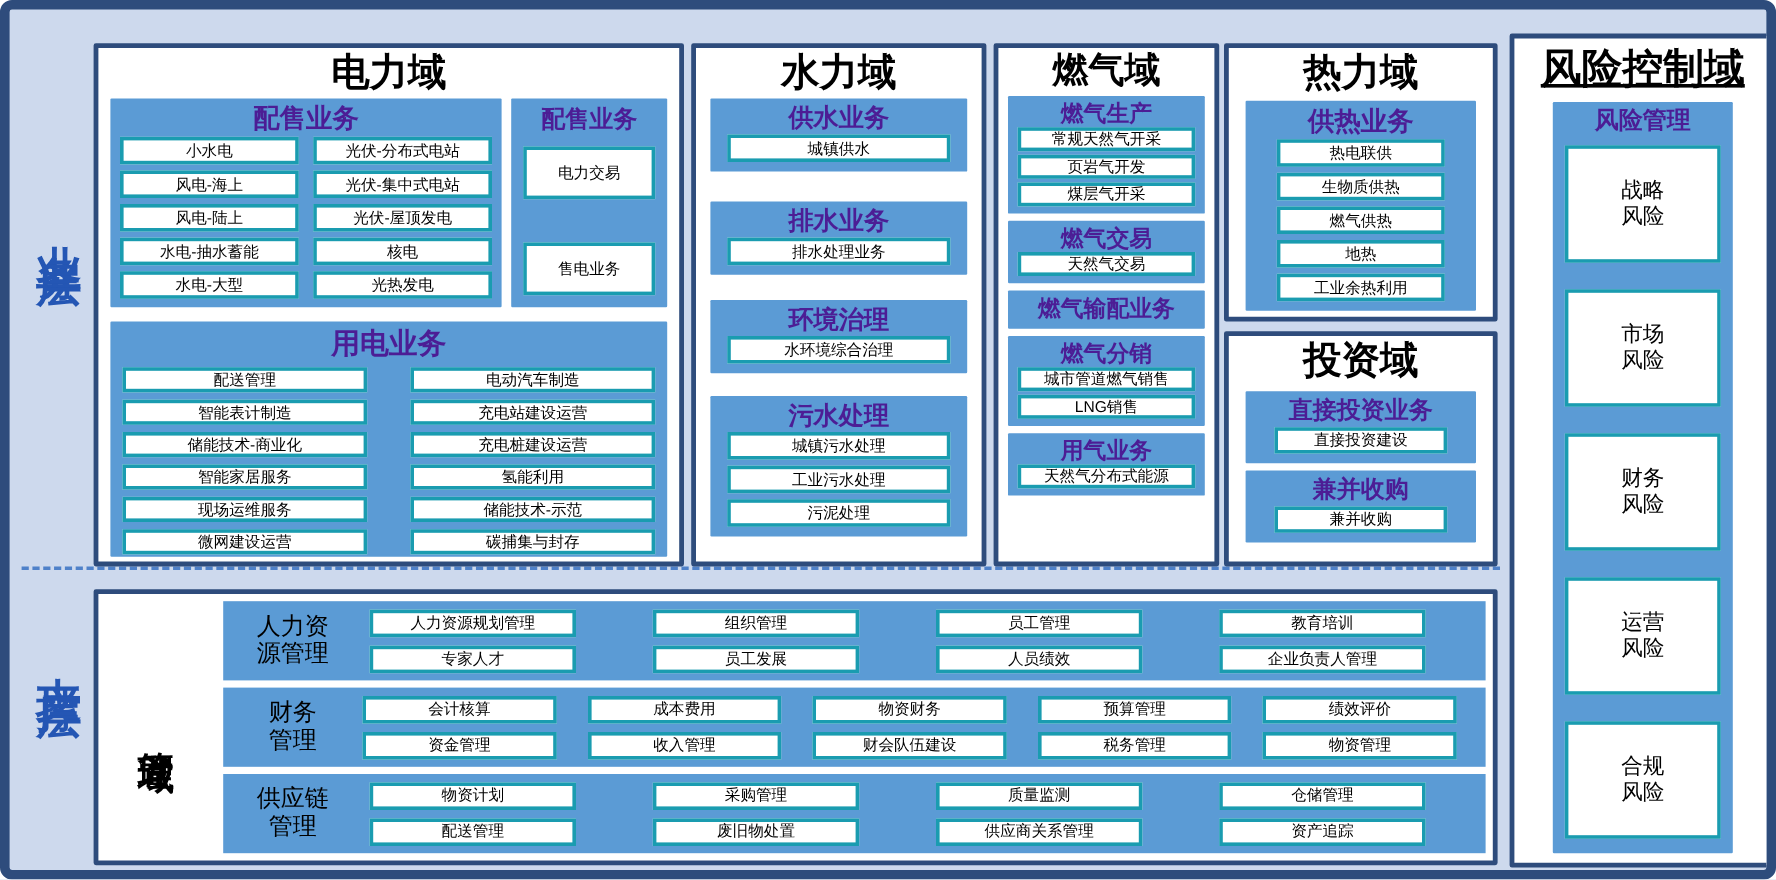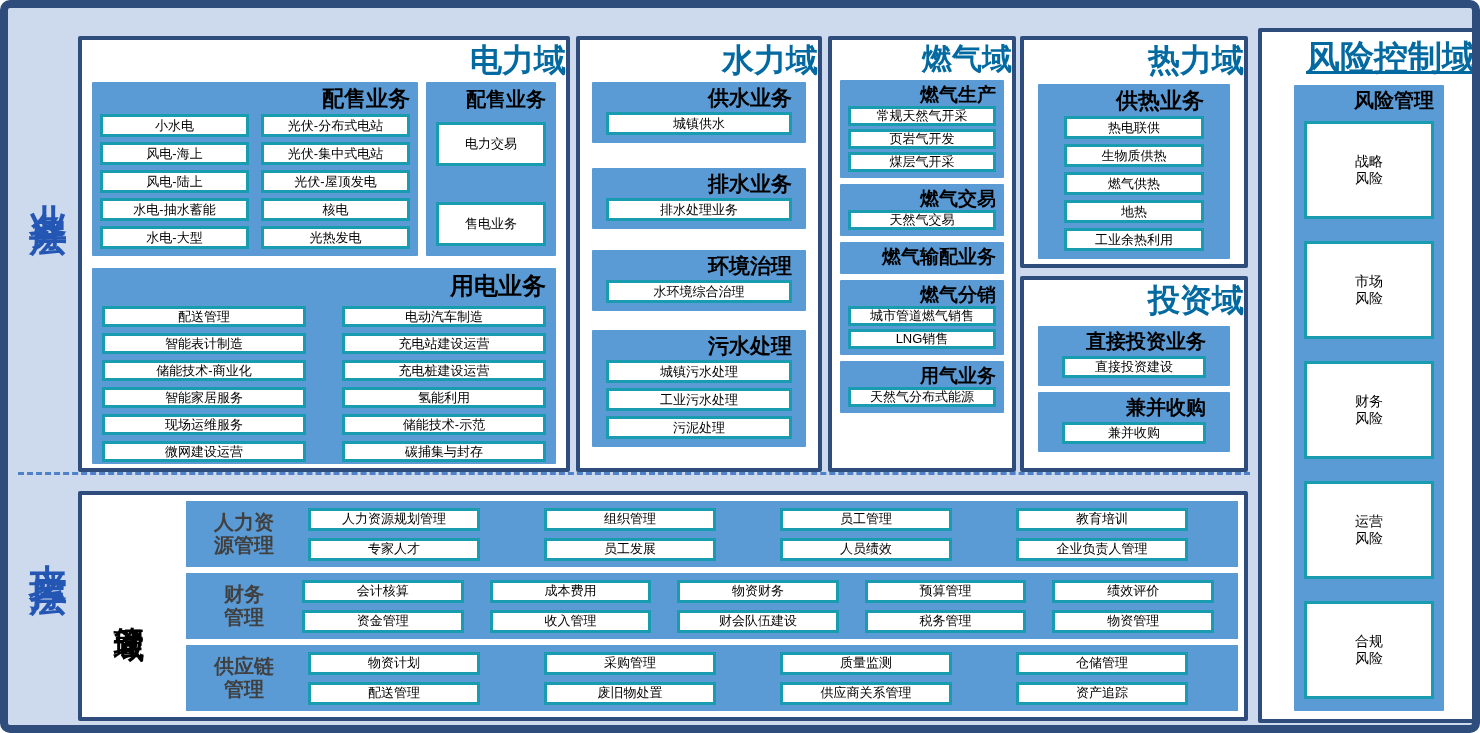--- a/index.html
+++ b/index.html
@@ -16,26 +16,26 @@
 
   .domain { position:absolute; background:#ffffff; border:4px solid #2e4c7c; border-radius:2px; }
   #power  { left:70px;  top:28px;  width:492px;  height:436px; }
   #water  { left:568px; top:28px;  width:246px;  height:436px; }
   #gas    { left:820px; top:28px;  width:188px;  height:436px; }
   #heat   { left:1012px;top:28px;  width:228px;  height:232px; }
   #invest { left:1012px;top:268px; width:228px;  height:196px; }
   #risk   { left:1250px;top:20px;  width:222px;  height:695px; }
   #mgmt   { left:70px;  top:483px; width:1170px; height:230px; }
 
-  .domain-title { text-align:right; font-weight:600; font-size:32px; line-height:1.25; color:#0369a1; }
+  .domain-title { text-align:center; font-weight:600; font-size:32px; line-height:1.25; color:#000000; }
   #gas .domain-title { font-size:30px; }
   #risk .domain-title { font-size:34px; margin-top:4px;text-decoration:underline; }
 
   .section { background:#5b9bd5; border-radius:1px; }
-  .section-header { text-align:right; font-weight:600; color:#000000; }
+  .section-header { text-align:center; font-weight:600; color:#4c1d95; }
 
   .item { background:#fff; border:3px solid #1a9cb0; text-align:center; font-size:13px; color:#000;
           display:flex; align-items:center; justify-content:center; line-height:1.2; padding:1px 2px; }
 
   
   .power-top { display:flex; gap:8px; margin:2px 10px 0; height:174px; }
   #power-dist { width:326px; padding:2px 8px 8px; }
   #power-dist .section-header { font-size:22px; height:30px; }
   .grid2 { display:grid; grid-template-columns:1fr 1fr; gap:5px 12px; }
   #power-dist .item { height:23px; }
@@ -72,32 +72,32 @@
 
   .isec { margin:6px 14px 0; padding:2px 24px 8px; }
   .isec .section-header { font-size:20px; height:28px; }
   .isec .item { height:22px; }
 
   
   #risk-box { margin:6px auto 0; width:150px; height:626px; padding:2px 10px 12px;
               display:flex; flex-direction:column; }
   #risk-box .section-header { font-size:20px; height:30px; }
   .risk-items { flex:1; display:flex; flex-direction:column; justify-content:space-between; margin-top:4px; }
-  .risk-item { height:98px; white-space:pre-line; font-size:14px; }
+  .risk-item { height:98px; white-space:pre-line; font-size:18px; }
 
   
   #mgmt { overflow:hidden; }
   .mgmt-title { position:absolute; left:26px; top:50%; transform:translateY(-50%);
                 writing-mode:vertical-rl; text-orientation:upright;
                 font-size:30px; font-weight:600; letter-spacing:2px; color:#000; }
   .mgmt-rows { position:absolute; left:104px; top:6px; right:6px; bottom:6px;
                display:flex; flex-direction:column; gap:6px; }
   .mrow { background:#5b9bd5; flex:1; display:flex; align-items:center; padding:6px 10px; }
-  .mrow-label { width:96px; text-align:center; font-size:20px; font-weight:700;
-                white-space:pre-line; line-height:1.15; flex:none; color:#404040; }
+  .mrow-label { width:96px; text-align:center; font-size:20px; font-weight:400;
+                white-space:pre-line; line-height:1.15; flex:none; color:#000000; }
   .mrow-items { flex:1; display:grid; grid-auto-flow:column; grid-template-rows:1fr 1fr;
                 row-gap:7px; align-items:stretch; }
   .cols4 { grid-template-columns:repeat(4,1fr); column-gap:64px; padding:0 40px 0 16px; }
   .cols5 { grid-template-columns:repeat(5,1fr); column-gap:26px; padding:0 14px 0 10px; }
   .mrow .item { height:23px; }
 </style>
 </head>
 <body>
 
 <div id="canvas">

